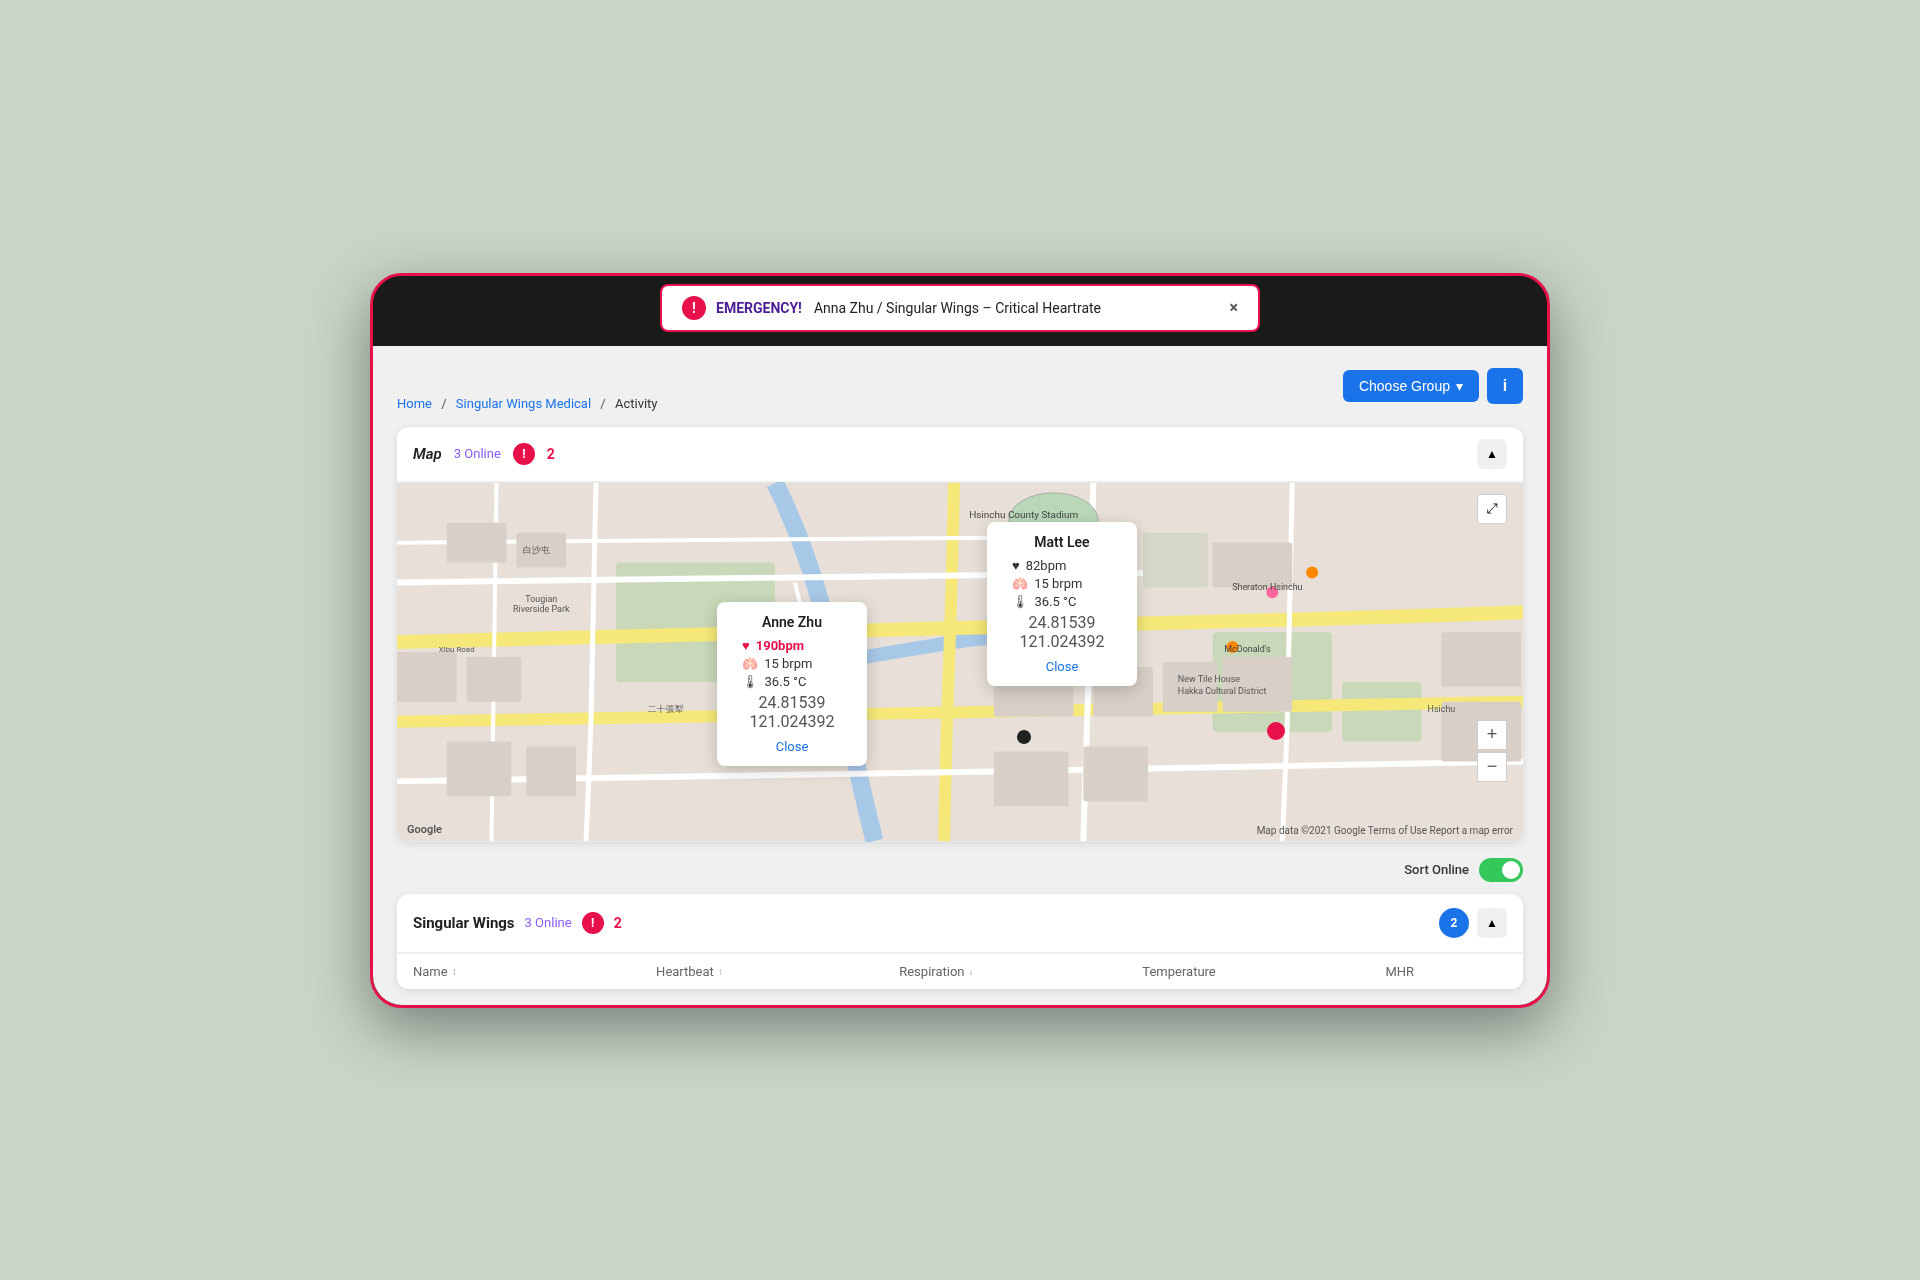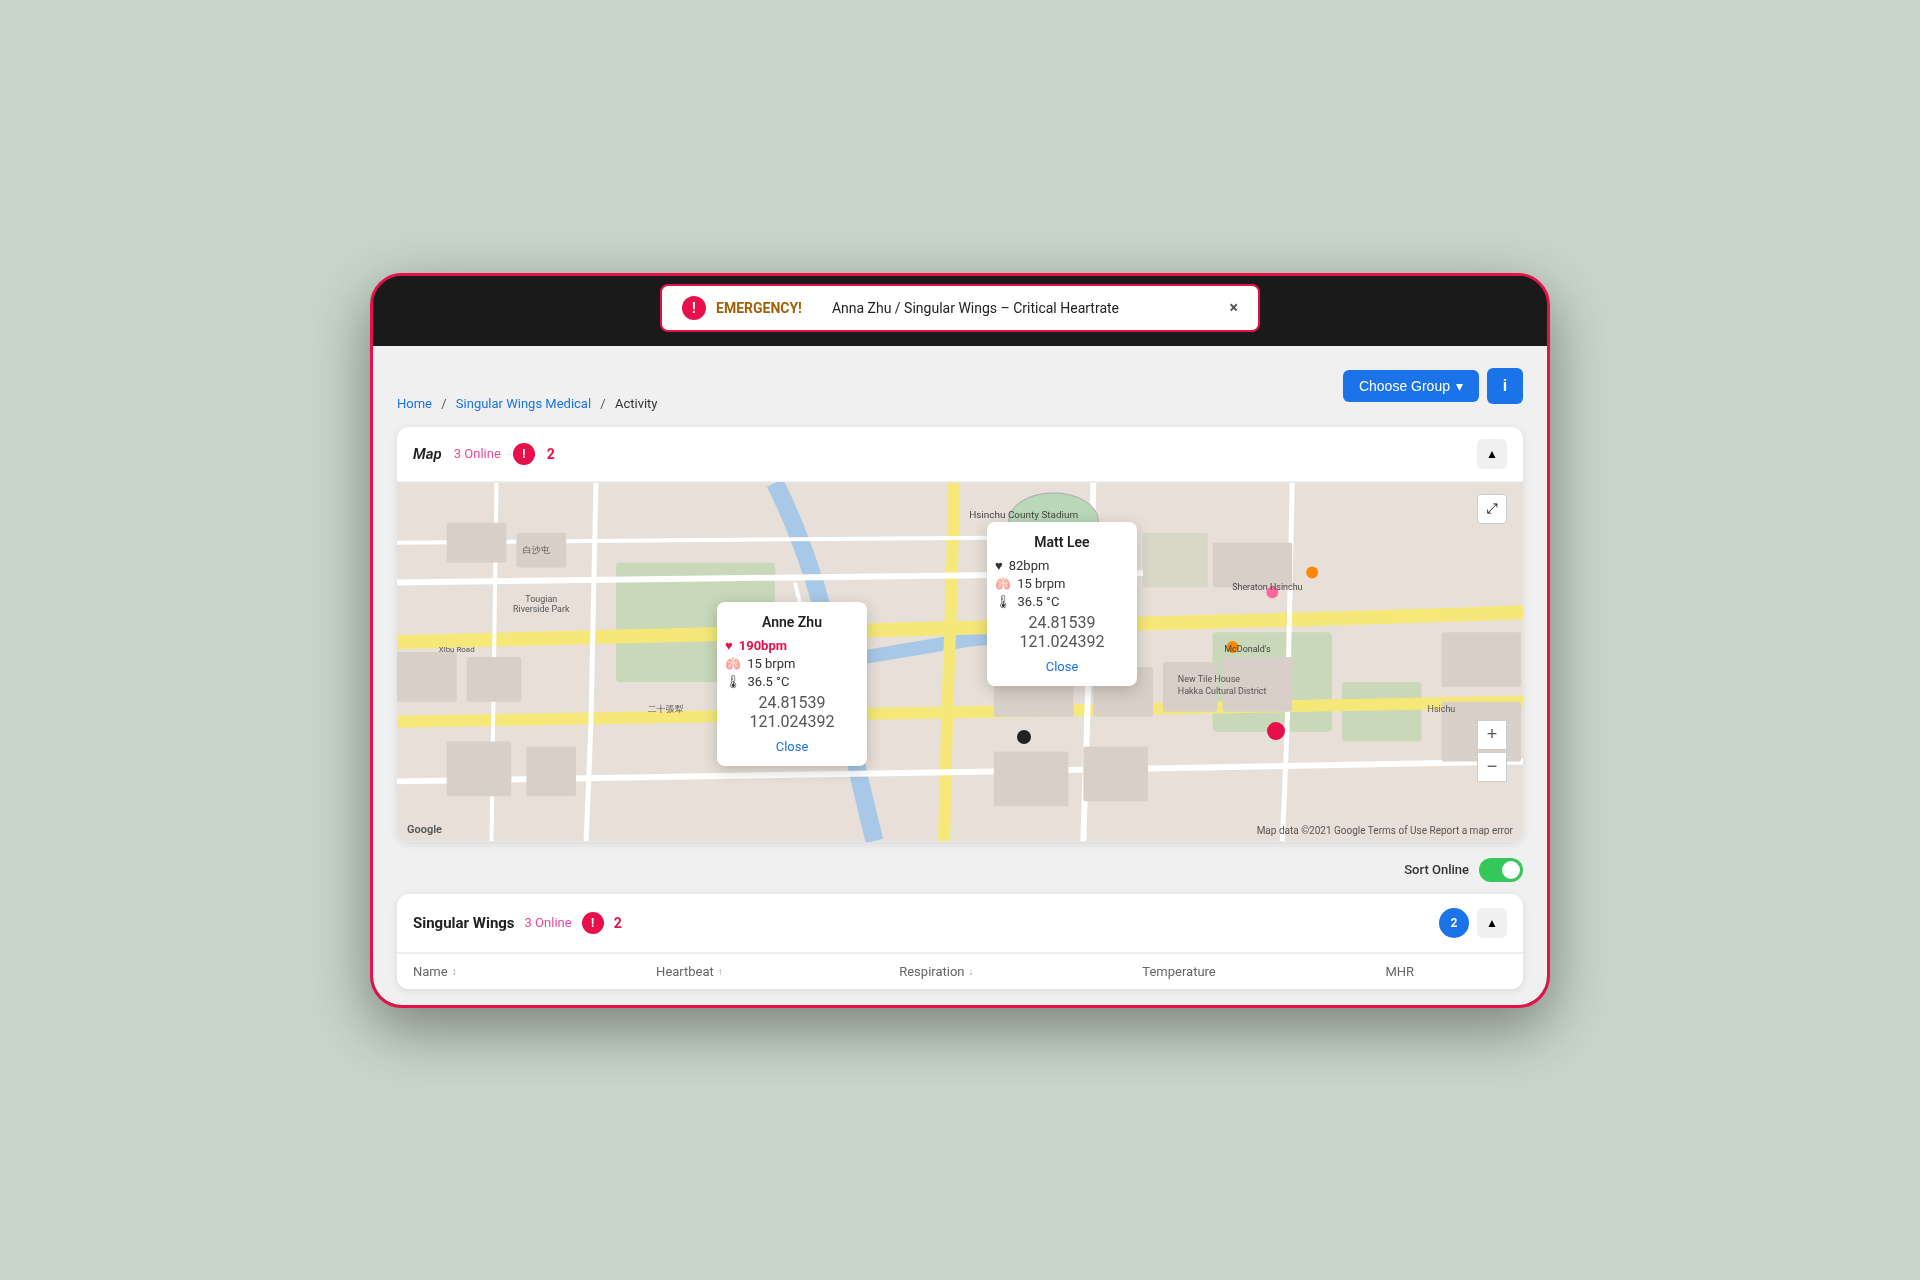--- a/index.html
+++ b/index.html
@@ -109,23 +109,23 @@
       border-radius: 50%;
       display: flex;
       align-items: center;
       justify-content: center;
       color: white;
       font-weight: bold;
       font-size: 14px;
       flex-shrink: 0;
     }
     .emergency-text-bold {
-      color: #a16207;
+      color: #4c1d95;
       font-weight: 700;
-      margin-right: 20px;
+      margin-right: 2px;
       text-align: center;
     }
     .emergency-close {
       margin-left: auto;
       cursor: pointer;
       color: #555;
       font-size: 16px;
       font-weight: bold;
     }
 
@@ -212,21 +212,21 @@
       gap: 12px;
     }
     .section-title {
       font-size: 15px;
       font-weight: 600;
       color: #222;
       font-style: italic;
     }
     .online-badge {
       font-size: 13px;
-      color: #ec4899;
+      color: #8b5cf6;
     }
     .alert-badge {
       background: #e8104a;
       color: white;
       border-radius: 50%;
       width: 22px;
       height: 22px;
       display: flex;
       align-items: center;
       justify-content: center;
@@ -257,21 +257,21 @@
       height: 360px;
       background: #e8e8e8;
       overflow: hidden;
     }
 
     
     .map-popup {
       position: absolute;
       background: white;
       border-radius: 8px;
-      padding: 12px 8px;
+      padding: 12px 25px;
       box-shadow: 0 4px 16px rgba(0,0,0,0.2);
       min-width: 150px;
       z-index: 10;
     }
     .popup-name {
       font-size: 14px;
       font-weight: 600;
       text-align: center;
       margin-bottom: 8px;
       color: #222;

